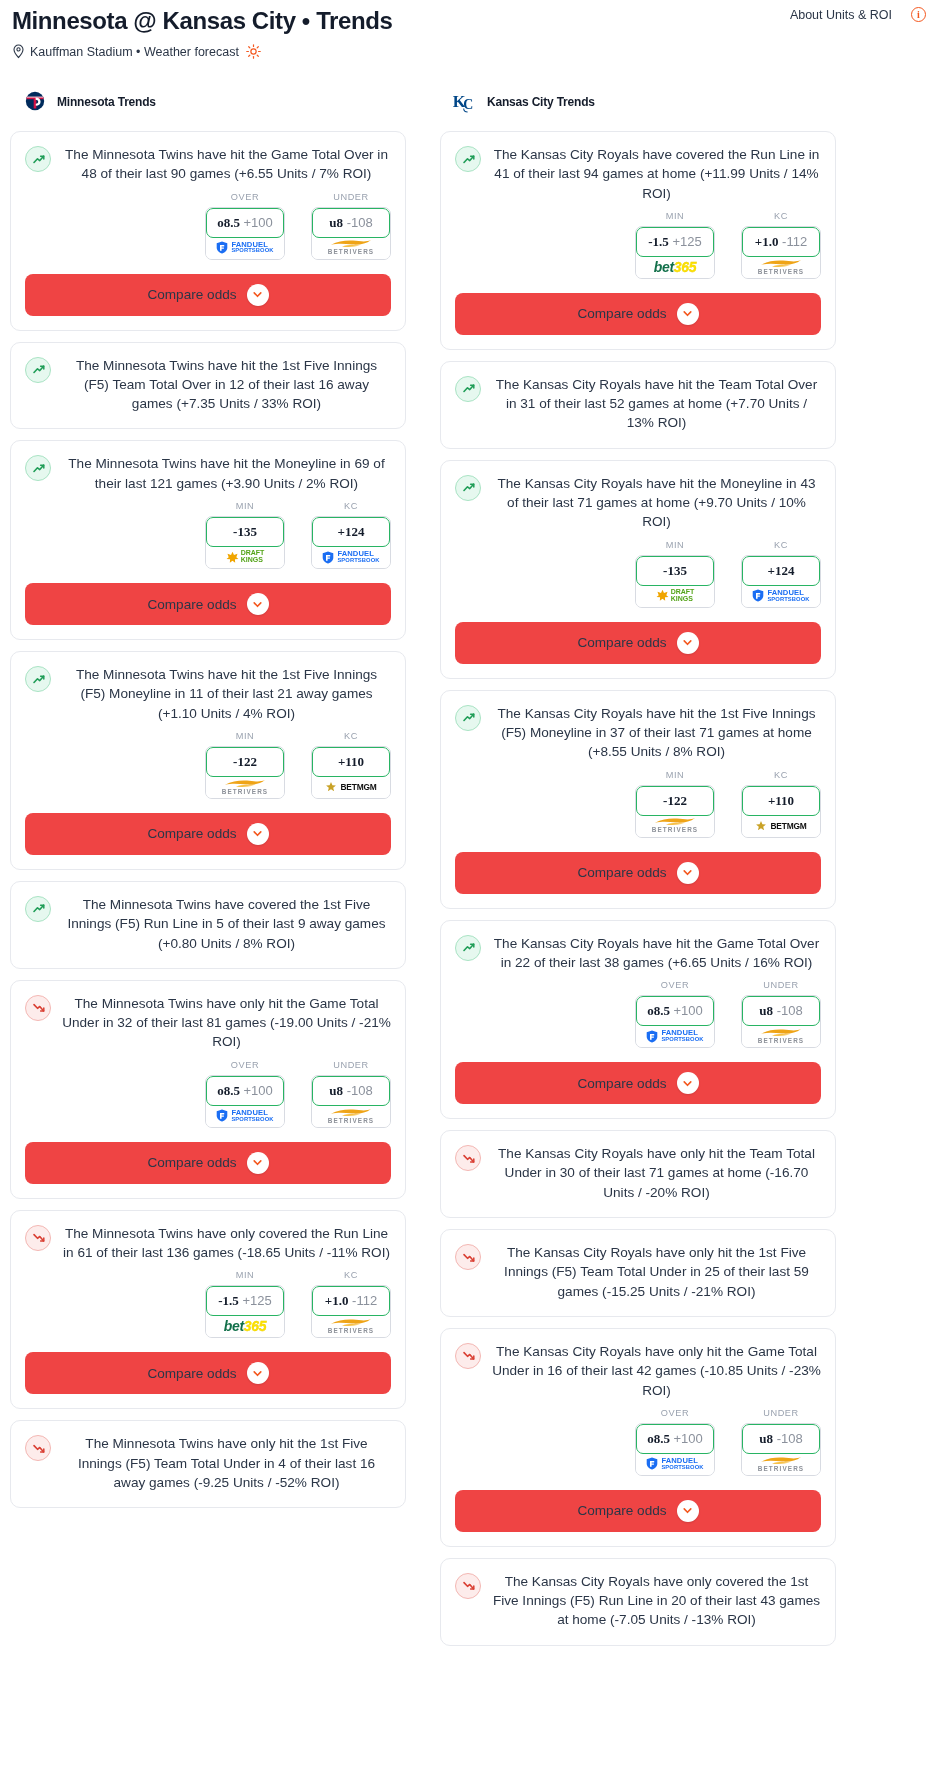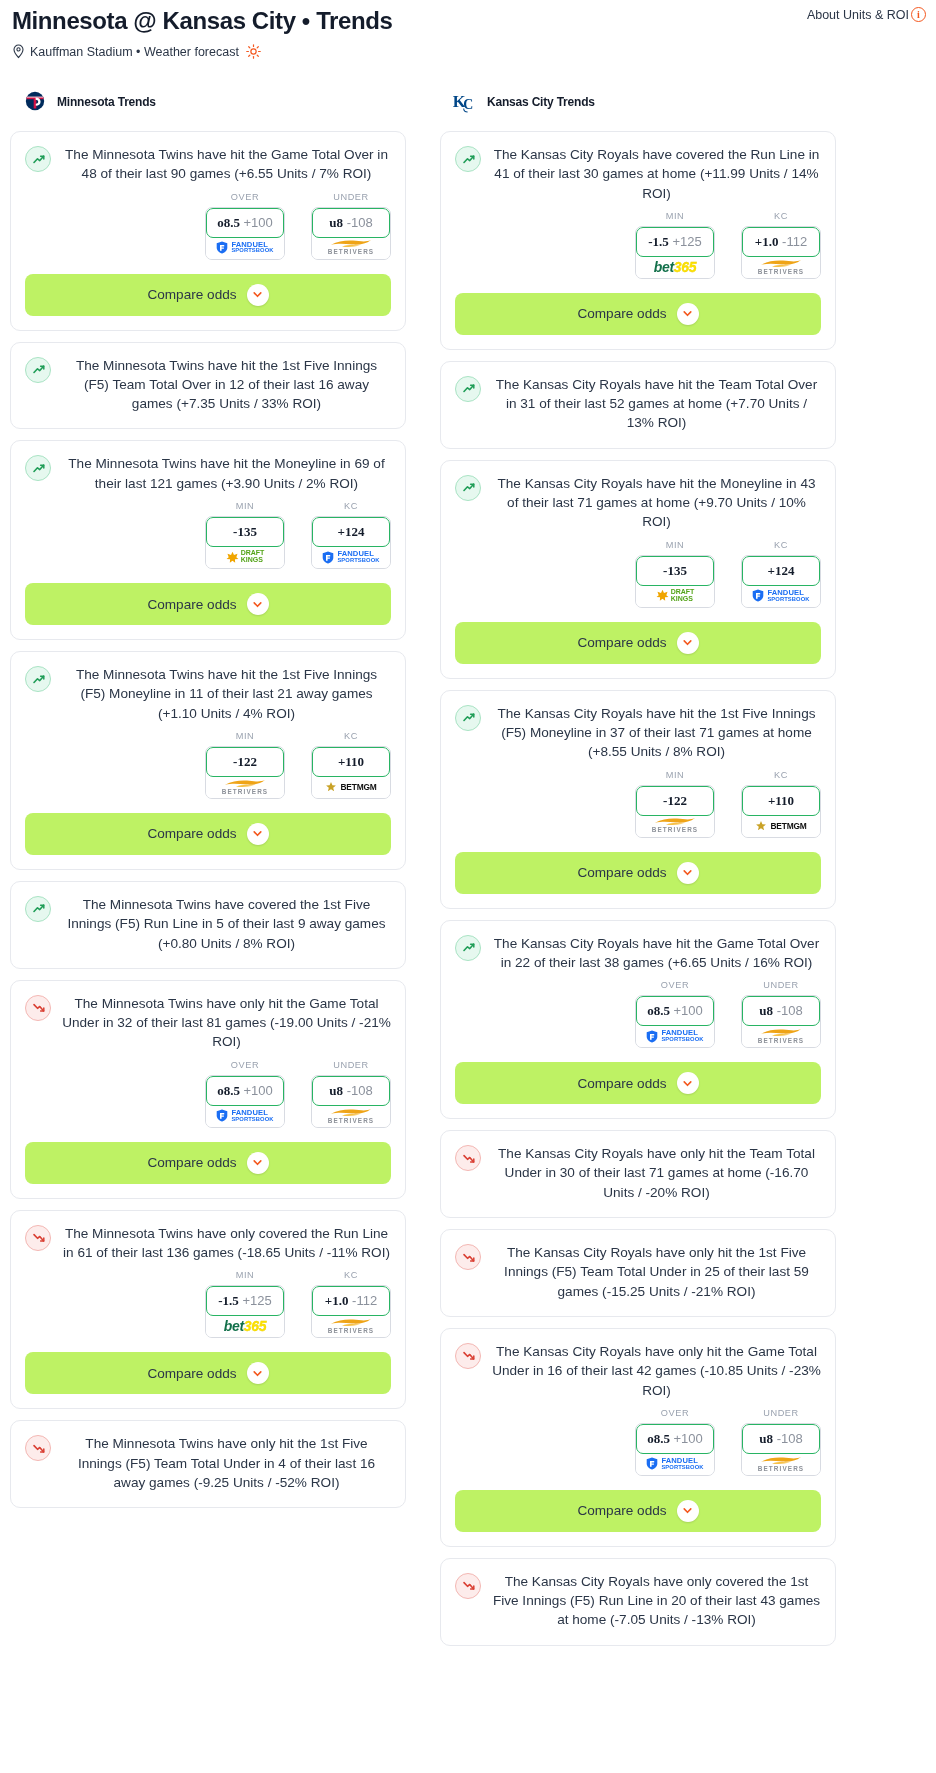--- a/index.html
+++ b/index.html
@@ -22,21 +22,21 @@
     line-height: 1.25;
   }
   .about-link {
     position: absolute;
     top: 7px;
     right: 10px;
     font-size: 12.5px;
     color: #2b3647;
     display: flex;
     align-items: center;
-    gap: 2px;
+    gap: 19px;
     cursor: pointer;
     white-space: nowrap;
   }
   .info-badge {
     width: 15px; height: 15px;
     border: 1.4px solid #f4581f;
     border-radius: 50%;
     color: #f4581f;
     font-size: 10px;
     font-weight: bold;
@@ -148,21 +148,21 @@
     height: 22px;
     display: flex;
     align-items: center;
     justify-content: center;
     margin-top: -1px;
     background: #fff;
   }
 
   .compare-bar {
     margin: 12px 14px 14px 14px;
-    background: #bef264;
+    background: #ef4444;
     border-radius: 8px;
     height: 42px;
     display: flex;
     align-items: center;
     justify-content: center;
     gap: 10px;
     cursor: pointer;
   }
   .compare-label { font-size: 13.6px; color: #2b3647; }
   .chev-circle {
@@ -558,21 +558,21 @@
         <span class="team-title">Kansas City Trends</span>
       </div>
       <div class="trend-card">
         <div class="trend-top">
           <span class="trend-icon up">
             <svg width="17" height="17" viewBox="0 0 17 17">
               <path d="M4 11.5 L7.5 7.8 L9.8 9.6 L13.6 5.2" fill="none" stroke="#1f9d57" stroke-width="1.6" stroke-linecap="round" stroke-linejoin="round"></path>
               <path d="M10.6 5.2 L13.8 5.2 L13.8 8.1" fill="none" stroke="#1f9d57" stroke-width="1.5" stroke-linecap="round" stroke-linejoin="round"></path>
             </svg>
           </span>
-          <span class="trend-text">The Kansas City Royals have covered the Run Line in 41 of their last 30 games at home (+11.99 Units / 14% ROI)</span>
+          <span class="trend-text">The Kansas City Royals have covered the Run Line in 41 of their last 94 games at home (+11.99 Units / 14% ROI)</span>
         </div>
         <div class="odds-area">
           <div class="odds-row">
             <div class="odds-cell">
               <div class="odds-label">MIN</div>
               <div class="odds-box">
                 <div class="odds-price"><span class="main">-1.5</span> <span class="juice">+125</span></div>
                 <div class="book-strip">
                   <span class="b365"><span class="g">bet</span><span class="y">365</span></span>
                 </div>

